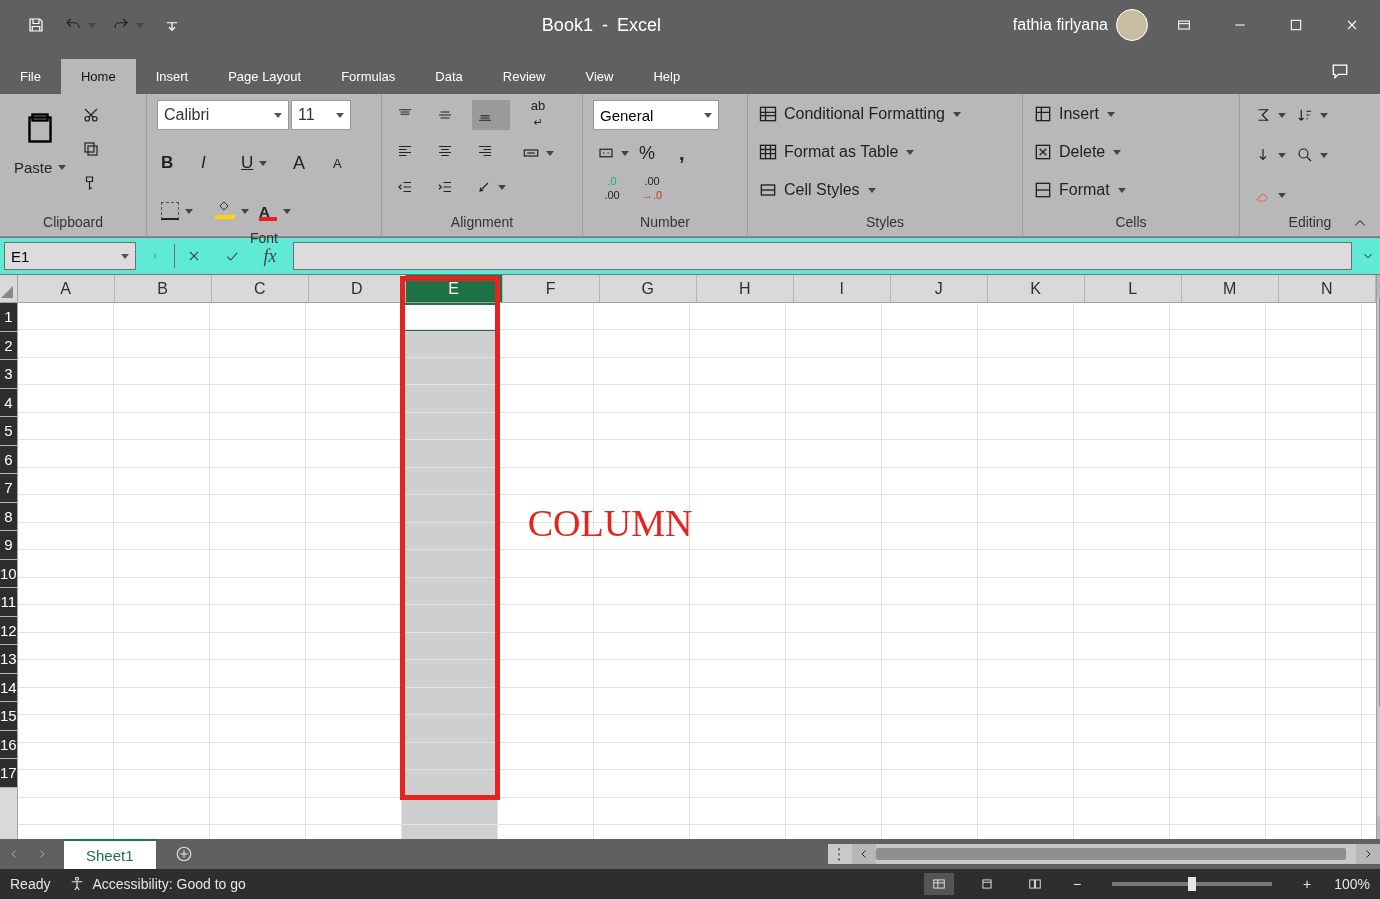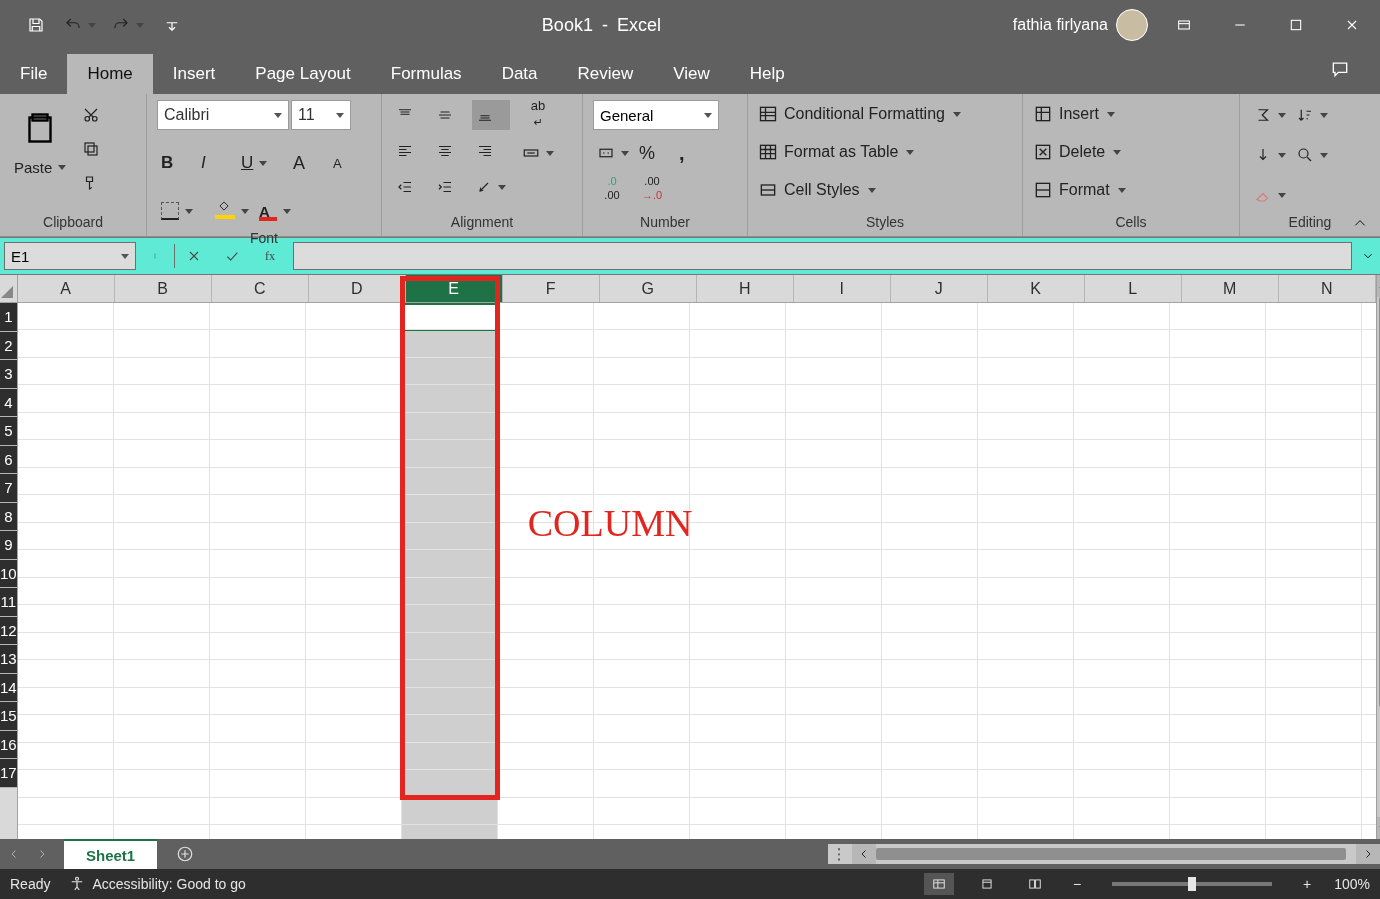--- a/index.html
+++ b/index.html
@@ -12,21 +12,21 @@
   .qat-btn svg { width:18px; height:18px; }
   .titlebar .title { flex:1; text-align:center; font-size:18px; }
   .titlebar .title .dash { margin:0 4px; }
   .user { display:flex; align-items:center; gap:8px; padding-right:8px; }
   .avatar { width:30px; height:30px; border-radius:50%; background:#c8bda2; border:1px solid #fff; }
   .win-controls { display:flex; }
   .win-btn { width:56px; height:50px; display:flex; align-items:center; justify-content:center; color:#fff; }
   .win-btn svg { width:16px; height:16px; }
 
   
-  .tabsbar { height:44px; background:#606060; display:flex; align-items:flex-end; color:#fff; font-size:17px; }
+  .tabsbar { height:44px; background:#606060; display:flex; align-items:flex-end; color:#fff; font-size:13px; }
   .filetab, .tab { padding:10px 20px 10px 20px; cursor:default; }
   .tab.active { background:#b8b8b8; color:#111; }
   .tellme { display:flex; align-items:center; gap:10px; margin-left:24px; }
   .tellme svg { width:22px; height:22px; }
   .comment-ico { margin-left:auto; padding:10px 28px; }
   .comment-ico svg { width:24px; height:20px; }
 
   
   .ribbon { background:#b8b8b8; border-bottom:1px solid #8d8d8d; display:flex; height:142px; }
   .group { border-right:1px solid #9e9e9e; display:flex; flex-direction:column; padding:6px 10px 0 10px; }
@@ -88,21 +88,21 @@
   .red-box { position:absolute; top:-27px; left:382px; width:100px; border:5px solid #e2261f; box-sizing:border-box; pointer-events:none; }
   .overlay-label { position:absolute; font-family:"Times New Roman",serif; color:#e2261f; font-size:38px; font-weight:400; }
   .vscroll { width:22px; background:#c9c9c9; border-left:1px solid #9f9f9f; display:flex; flex-direction:column; }
   .vscroll .arrow { height:22px; display:flex; align-items:center; justify-content:center; background:#b7b7b7;}
   .vscroll .track { flex:1; position:relative; }
   .vscroll .thumb { position:absolute; left:2px; right:2px; top:0; height:410px; background:#8f8f8f; border-radius:2px;}
 
   
   .sheettabs { height:30px; background:#606060; display:flex; align-items:center; font-size:15px; }
   .st-nav { width:28px; height:30px; display:flex; align-items:center; justify-content:center; color:#bfbfbf;}
-  .sheet { background:#fff; height:28px; padding:0 22px; display:flex; align-items:center; color:#1f7246; border-top:2px solid #1f7246; font-weight:700; margin-left:8px;}
+  .sheet { background:#fff; height:28px; padding:0 22px; display:flex; align-items:center; color:#1f7246; border-top:2px solid #1f7246; font-weight:400; margin-left:8px;}
   .addsheet { width:36px; height:30px; display:flex; align-items:center; justify-content:center; color:#dedede; margin-left:10px;}
   .hscroll { margin-left:auto; height:20px; display:flex; align-items:center; background:#c9c9c9; }
   .hscroll .dots { width:24px; text-align:center; color:#444; letter-spacing:2px;}
   .hscroll .harrow { width:24px; height:20px; display:flex; align-items:center; justify-content:center; background:#b7b7b7;}
   .hscroll .htrack { width:480px; height:16px; background:#c9c9c9; position:relative; }
   .hscroll .hthumb { position:absolute; left:0; top:2px; bottom:2px; width:470px; background:#8f8f8f; border-radius:2px;}
 
   
   .statusbar { height:30px; background:#2e2e2e; color:#e6e6e6; display:flex; align-items:center; font-size:14px; padding:0 10px; gap:18px;}
   .statusbar .spacer { flex:1; }
@@ -502,21 +502,21 @@
     <div class="fb-btn">
         <svg viewBox="0 0 24 24" width="16" height="16">
           <path d="M6 6l12 12M18 6L6 18"></path>
         </svg>
       </div>
     <div class="fb-btn">
         <svg viewBox="0 0 24 24" width="18" height="16">
           <path d="M5 13l5 5L20 7"></path>
         </svg>
       </div>
-    <div class="fb-btn" style="font-family:serif;font-size:12px">fx</div>
+    <div class="fb-btn" style="font-style:italic;font-family:serif;font-size:18px">fx</div>
     <div class="fb-input"></div>
     <div class="fb-expand">
         <svg viewBox="0 0 24 24" width="14" height="14">
           <path d="M6 9l6 6 6-6"></path>
         </svg>
       </div>
   </div>
 
   <div class="grid-wrap">
     <div class="rowhdrs">

